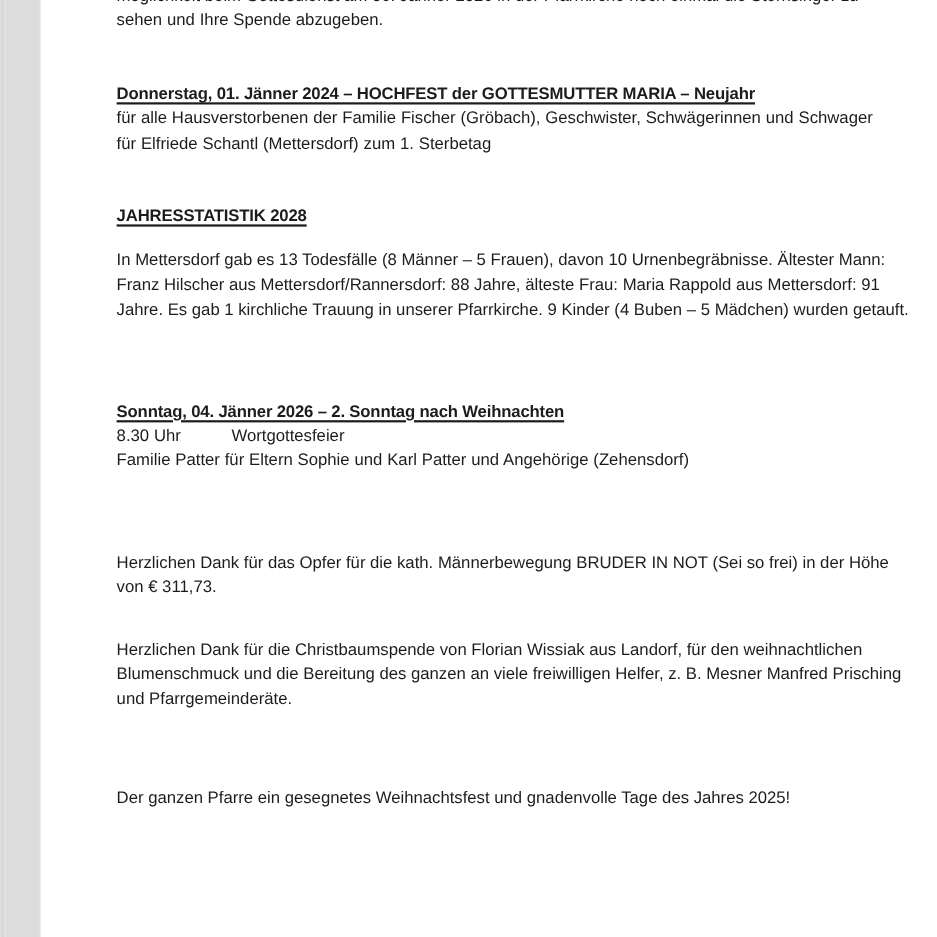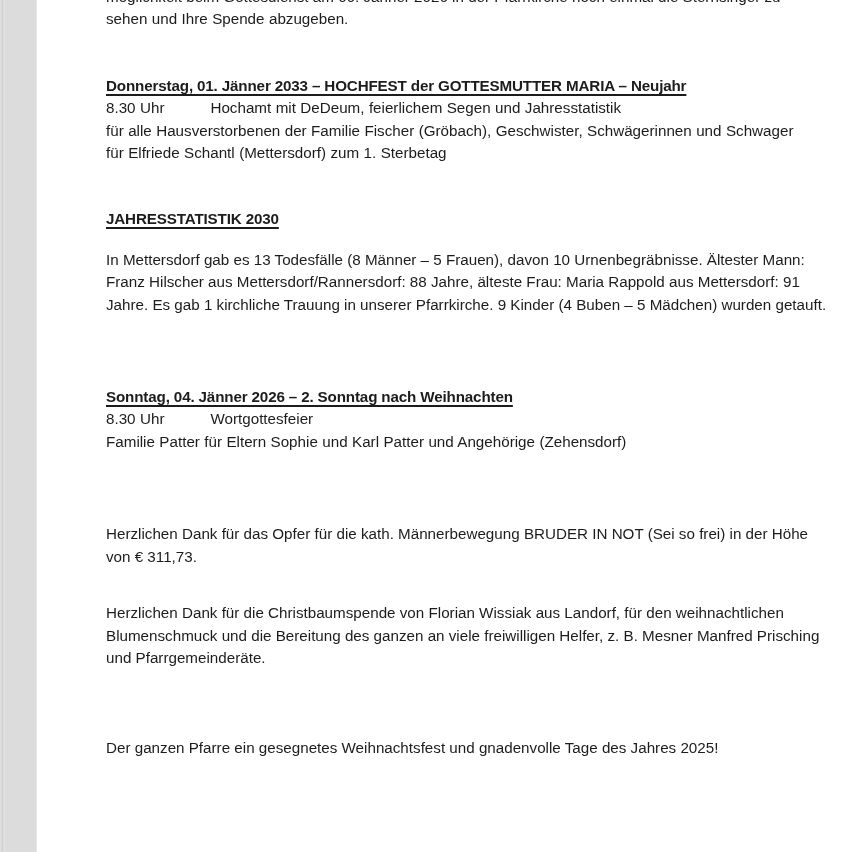--- a/index.html
+++ b/index.html
@@ -107,31 +107,30 @@
     <div class="page-body">
       <div class="text-col">
 
         <div>
           <div class="clipped-line">möglichkeit beim Gottesdienst am 06. Jänner 2026 in der Pfarrkirche noch einmal die Sternsinger zu</div>
           <div class="line">sehen und Ihre Spende abzugeben.</div>
         </div>
 
         <div class="spacer-xl"></div>
 
-        <div class="heading">Donnerstag, 01. Jänner 2033 – HOCHFEST der GOTTESMUTTER MARIA – Neujahr</div>
+        <div class="heading">Donnerstag, 01. Jänner 2024 – HOCHFEST der GOTTESMUTTER MARIA – Neujahr</div>
 
         <div>
-          <div class="line"><span>8.30 Uhr</span><span class="tabgap"></span><span>Hochamt mit DeDeum, feierlichem Segen und Jahresstatistik</span></div>
           <div class="line">für alle Hausverstorbenen der Familie Fischer (Gröbach), Geschwister, Schwägerinnen und Schwager</div>
           <div class="line">für Elfriede Schantl (Mettersdorf) zum 1. Sterbetag</div>
         </div>
 
         <div class="spacer-xl"></div>
 
-        <div class="heading">JAHRESSTATISTIK 2030</div>
+        <div class="heading">JAHRESSTATISTIK 2028</div>
 
         <div class="spacer-s"></div>
 
         <p class="para">In Mettersdorf gab es 13 Todesfälle (8 Männer – 5 Frauen), davon 10 Urnenbegräbnisse. Ältester Mann: Franz Hilscher aus Mettersdorf/Rannersdorf: 88 Jahre, älteste Frau: Maria Rappold aus Mettersdorf: 91 Jahre. Es gab 1 kirchliche Trauung in unserer Pfarrkirche. 9 Kinder (4 Buben – 5 Mädchen) wurden getauft.</p>
 
         <div class="spacer-xl"></div>
         <div class="spacer-m"></div>
 
         <div class="heading">Sonntag, 04. Jänner 2026 – 2. Sonntag nach Weihnachten</div>
 

